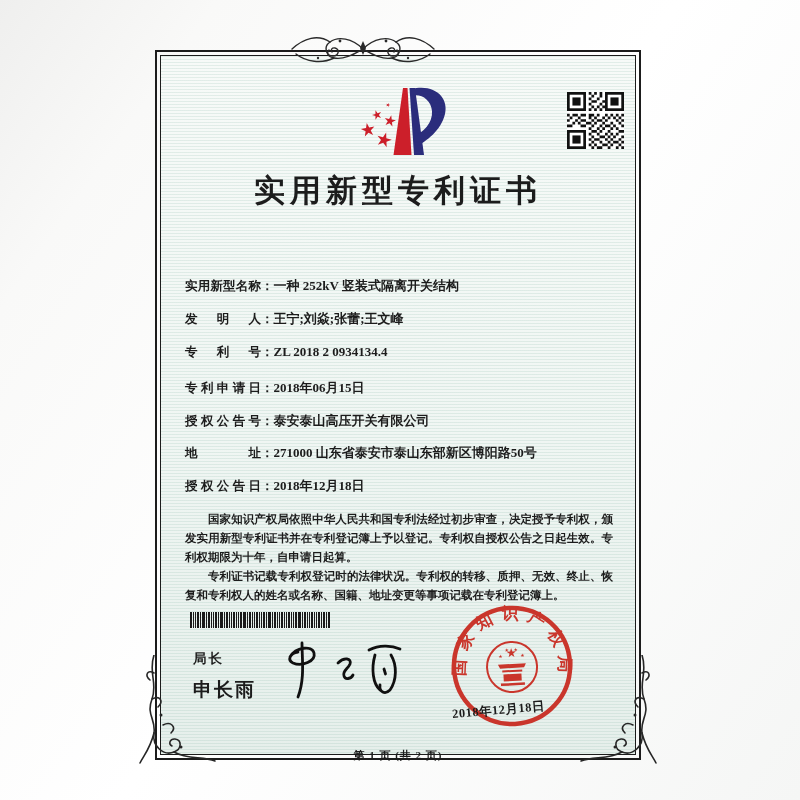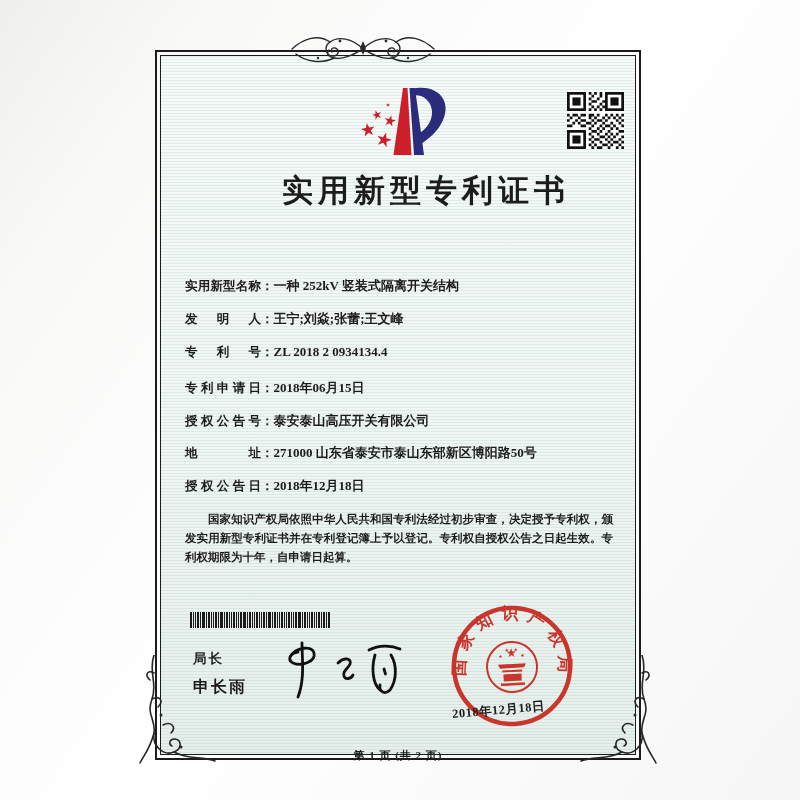--- a/index.html
+++ b/index.html
@@ -14,34 +14,34 @@
     background:
       repeating-linear-gradient(180deg,rgba(140,185,170,.20) 0 1px,rgba(255,255,255,0) 1px 3px),
       linear-gradient(180deg,#f7faf8 0%,#f0f6f3 55%,#e6efeb 100%);}
   .ornament{position:absolute;}
   .cert-no{position:absolute;left:178px;top:90px;font-size:13px;font-weight:700;
     letter-spacing:2px;font-family:"Liberation Serif","DejaVu Serif",serif;}
   .logo{position:absolute;left:345px;top:76px;}
   .qr{position:absolute;left:567px;top:92px;}
   .title{position:absolute;left:155px;top:170px;width:486px;margin:0;text-align:center;
     font-size:31px;font-weight:700;letter-spacing:5px;
-    font-family:"Liberation Serif","DejaVu Serif",serif;padding-left:28px;}
+    font-family:"Liberation Serif","DejaVu Serif",serif;}
   .field{position:absolute;left:185px;width:440px;font-family:"Liberation Serif","DejaVu Serif",serif;}
   .flabel{display:inline-block;width:76px;text-align:justify;text-align-last:justify;
     font-size:12.5px;font-weight:700;vertical-align:baseline;margin-top:37px;}
   .fcolon{font-size:12.5px;font-weight:700;}
   .fvalue{font-size:13px;font-weight:700;}
   .pair2{position:absolute;left:215px;top:0;}
   .body-text{position:absolute;left:185px;top:474px;width:428px;
     font-size:11.5px;line-height:19px;text-align:justify;font-weight:600;
     font-family:"Liberation Serif","DejaVu Serif",serif;margin-top:36px;}
   .body-text p{margin:0;text-indent:2em;}
   .barcode{position:absolute;left:190px;top:612px;}
   .sig-title{position:absolute;left:193px;top:650px;font-size:13.5px;font-weight:600;letter-spacing:2px;}
-  .sig-name{position:absolute;left:193px;top:677px;font-size:16px;font-weight:600;letter-spacing:2px;}
+  .sig-name{position:absolute;left:193px;top:677px;font-size:19px;font-weight:600;letter-spacing:2px;}
   .signature{position:absolute;left:272px;top:633px;}
   .seal{position:absolute;left:447px;top:601px;opacity:.93;}
   .seal-date{position:absolute;left:452px;top:702px;font-size:12.5px;font-weight:700;
     letter-spacing:.5px;transform:rotate(-5deg);z-index:5;
     font-family:"Liberation Serif","DejaVu Serif",serif;}
   .page-info{position:absolute;left:155px;top:748px;width:486px;text-align:center;
     font-size:11px;font-weight:600;letter-spacing:1px;
     font-family:"Liberation Serif","DejaVu Serif",serif;}
   .back-note{position:absolute;left:0;top:768px;width:800px;text-align:center;
     font-size:13px;font-style:italic;font-weight:600;letter-spacing:3px;
@@ -150,20 +150,21 @@
   </div>
   <div class="field" style="top:408px">
     <span class="flabel">地址</span><span class="fcolon">：</span><span class="fvalue">271000 山东省泰安市泰山东部新区博阳路50号</span>
   </div>
   <div class="field" style="top:441px">
     <span class="flabel">授权公告日</span><span class="fcolon">：</span><span class="fvalue">2018年12月18日</span>
   </div>
 
   <div class="body-text">
     <p>国家知识产权局依照中华人民共和国专利法经过初步审查，决定授予专利权，颁发实用新型专利证书并在专利登记簿上予以登记。专利权自授权公告之日起生效。专利权期限为十年，自申请日起算。</p>
+    <p>专利证书记载专利权登记时的法律状况。专利权的转移、质押、无效、终止、恢复和专利权人的姓名或名称、国籍、地址变更等事项记载在专利登记簿上。</p>
   </div>
 
   <svg class="barcode" width="140" height="16" viewBox="0 0 140 16" preserveAspectRatio="none">
     <path fill="#1a1a1a" d="M0 0h2v16H0z M3 0h1v16H3z M5 0h1v16H5z M7 0h2v16H7z M10 0h1v16h-1z M12 0h3v16h-3z M16 0h1v16h-1z M18 0h2v16h-2z M21 0h1v16h-1z M23 0h1v16h-1z M25 0h2v16h-2z M28 0h1v16h-1z M30 0h3v16h-3z M34 0h1v16h-1z M36 0h2v16h-2z M39 0h1v16h-1z M41 0h1v16h-1z M43 0h2v16h-2z M46 0h1v16h-1z M48 0h1v16h-1z M50 0h2v16h-2z M53 0h3v16h-3z M57 0h1v16h-1z M59 0h2v16h-2z M62 0h1v16h-1z M64 0h1v16h-1z M66 0h2v16h-2z M69 0h1v16h-1z M71 0h1v16h-1z M73 0h2v16h-2z M76 0h1v16h-1z M78 0h3v16h-3z M82 0h1v16h-1z M84 0h2v16h-2z M87 0h1v16h-1z M89 0h1v16h-1z M91 0h2v16h-2z M94 0h1v16h-1z M96 0h1v16h-1z M98 0h2v16h-2z M101 0h1v16h-1z M103 0h1v16h-1z M105 0h2v16h-2z M108 0h3v16h-3z M112 0h1v16h-1z M114 0h2v16h-2z M117 0h1v16h-1z M119 0h1v16h-1z M121 0h2v16h-2z M124 0h1v16h-1z M126 0h1v16h-1z M128 0h2v16h-2z M131 0h1v16h-1z M133 0h2v16h-2z M136 0h1v16h-1z M138 0h2v16h-2z"></path>
   </svg>
 
   <div class="sig-title">局长</div>
   <div class="sig-name">申长雨</div>
   <svg class="signature" width="150" height="72" viewBox="0 0 150 72">
     <g stroke="#101010" stroke-width="2.8" fill="none" stroke-linecap="round" stroke-linejoin="round">

